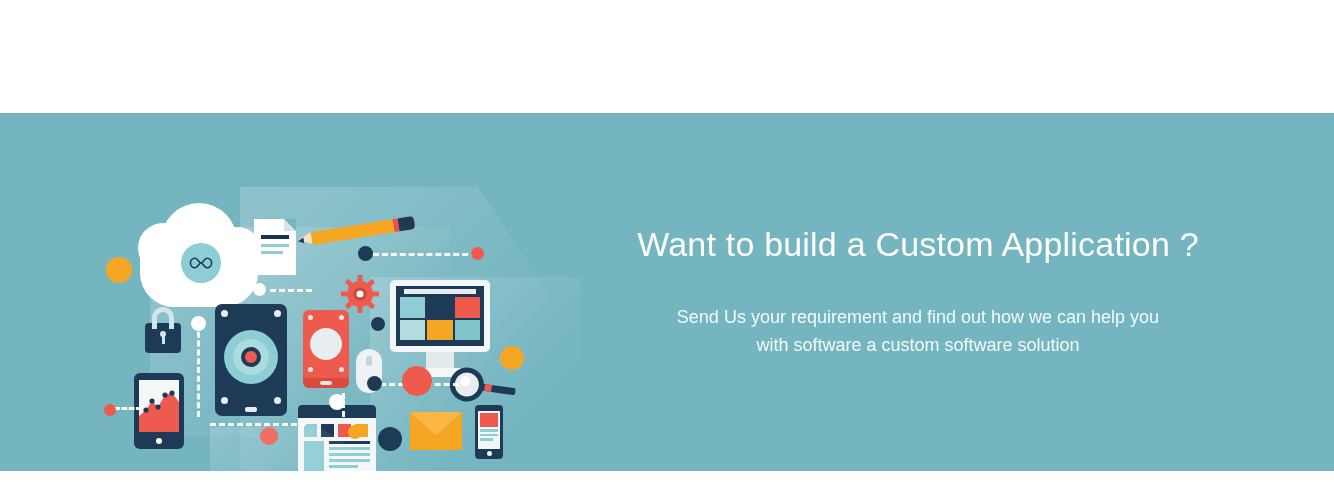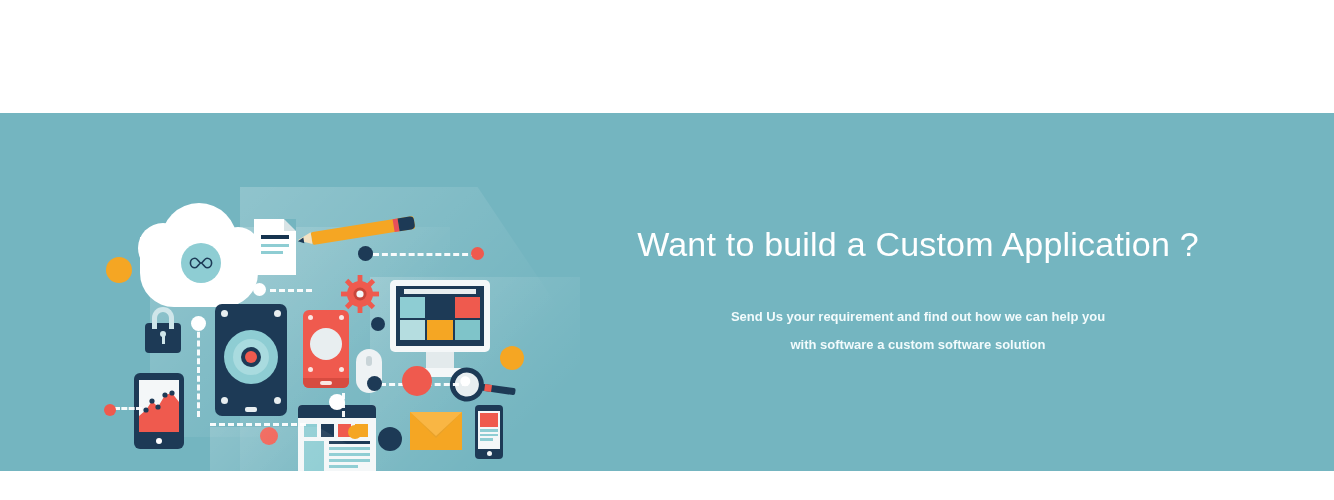--- a/index.html
+++ b/index.html
@@ -23,21 +23,21 @@
   
   #copy {
     position: absolute; left: 560px; top: 110px;
     width: 716px; text-align: center; color: #ffffff;
   }
   #headline {
     font-size: 34px; font-weight: 400; letter-spacing: .2px;
     line-height: 42px; color: #ffffff; white-space: nowrap;
   }
   #sub {
-    margin-top: 38px; font-size: 13px; font-weight: 700;
+    margin-top: 38px; font-size: 18px; font-weight: 400;
     line-height: 28px; color: #f2fbfc;
   }
 
   
   #art { position: absolute; left: 90px; top: 14px; width: 490px; height: 320px; }
   #art .o { position: absolute; }
 
   
   .shadow {
     position: absolute; pointer-events: none;

